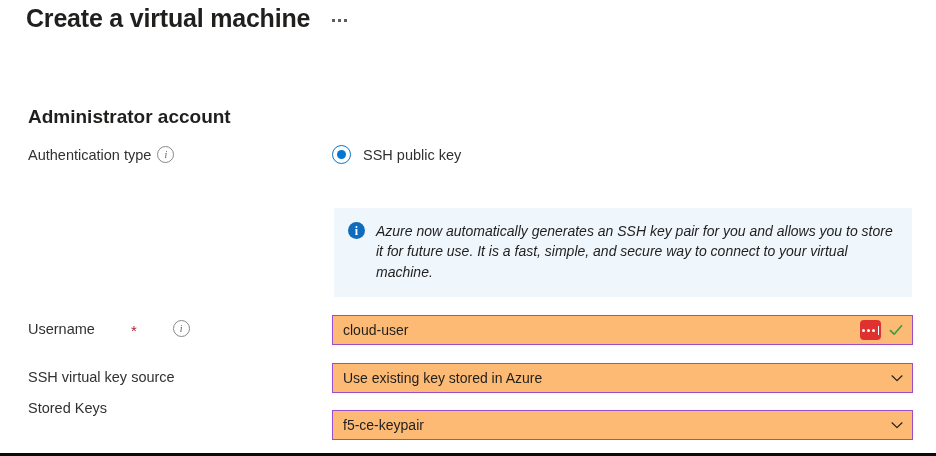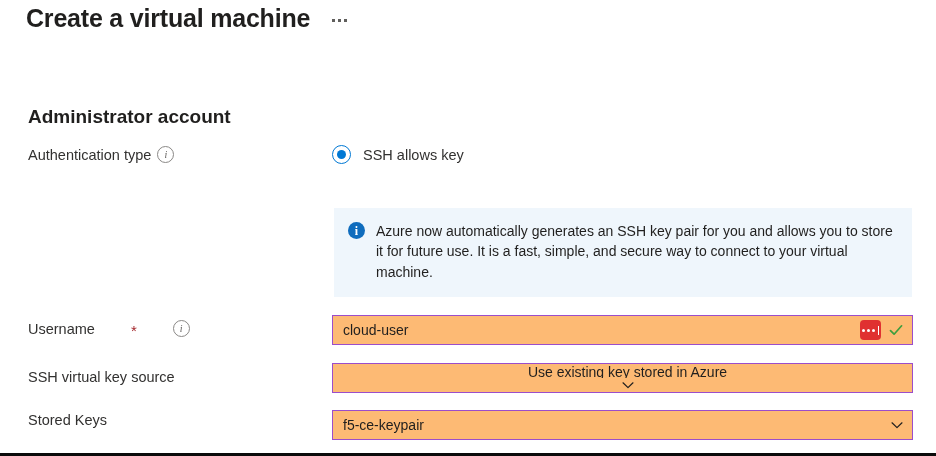--- a/index.html
+++ b/index.html
@@ -176,20 +176,21 @@
     justify-content: center;
     flex: none;
     margin-top: 1px;
     line-height: 1;
   }
   .info-text {
     font-size: 14px;
     line-height: 1.45;
     color: #201f1e;
     max-width: 520px;
+    font-style: italic;
   }
 
   
   .field {
     position: absolute;
     left: 332px;
     width: 581px;
     height: 30px;
     box-sizing: border-box;
     border: 1.5px solid #9b4dca;
@@ -268,21 +269,21 @@
 
   <div class="row" style="height:62px;">
     <div class="label" style="top:6px;">
       <span>Authentication type</span>
       <span class="info-outline">i</span>
     </div>
 
     <div class="radio-group">
       <div class="radio-item">
         <span class="radio-mark checked"></span>
-        <span class="radio-label">SSH allows key</span>
+        <span class="radio-label">SSH public key</span>
       </div>
     </div>
   </div>
 </div>
 
 <div class="info-banner">
   <div class="info-filled">i</div>
   <div class="info-text">Azure now automatically generates an SSH key pair for you and allows you to store it for future use. It is a fast, simple, and secure way to connect to your virtual machine.</div>
 </div>
 
@@ -304,30 +305,30 @@
       <svg width="16" height="16" viewBox="0 0 16 16">
         <path d="M2.5 8.6 L6.1 12.2 L13.6 3.8" fill="none" stroke="#3e9e3e" stroke-width="1.7" stroke-linecap="round" stroke-linejoin="round"></path>
       </svg>
     </span>
   </span>
 </div>
 
 <div class="label" style="position:absolute; top:369px;">
   <span>SSH virtual key source</span>
 </div>
-<div class="field" style="top:363px;flex-direction:column;">
+<div class="field" style="top:363px;">
   <span class="value">Use existing key stored in Azure</span>
   <span class="chevron">
     <svg width="14" height="14" viewBox="0 0 14 14">
       <path d="M2 4.8 L7 9.6 L12 4.8" fill="none" stroke="#201f1e" stroke-width="1.2" stroke-linecap="round" stroke-linejoin="round"></path>
     </svg>
   </span>
 </div>
 
-<div class="label" style="position:absolute; top:412px;">
+<div class="label" style="position:absolute; top:400px;">
   <span>Stored Keys</span>
 </div>
 <div class="field" style="top:410px;">
   <span class="value">f5-ce-keypair</span>
   <span class="chevron">
     <svg width="14" height="14" viewBox="0 0 14 14">
       <path d="M2 4.8 L7 9.6 L12 4.8" fill="none" stroke="#201f1e" stroke-width="1.2" stroke-linecap="round" stroke-linejoin="round"></path>
     </svg>
   </span>
 </div>

